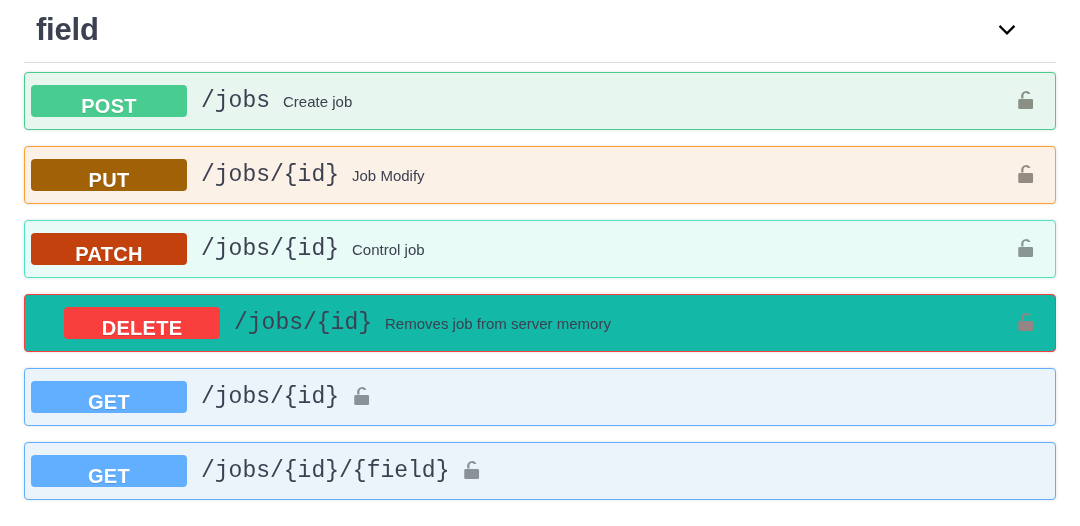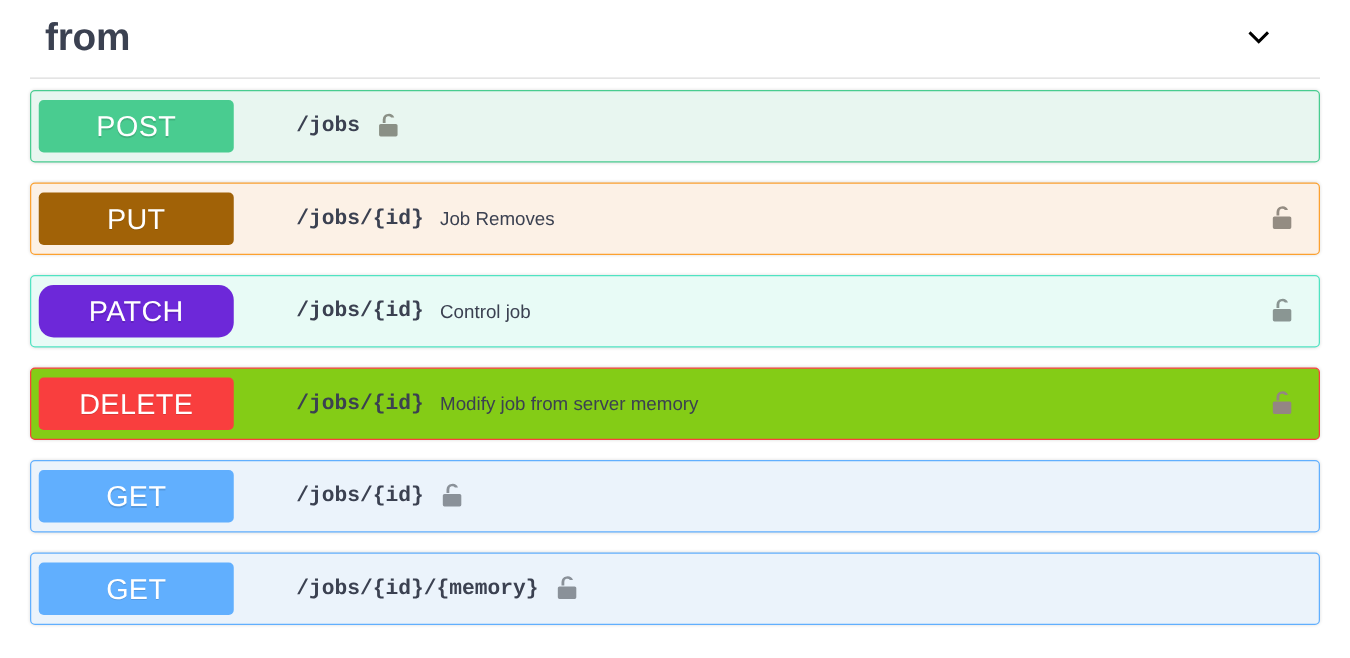--- a/index.html
+++ b/index.html
@@ -72,42 +72,41 @@
     border: 1px solid transparent;
     margin-bottom: 16px;
     cursor: pointer;
     box-shadow: 0 0 3px rgba(0,0,0,0.14);
   }
   .op-row:last-child { margin-bottom: 0; }
 
   .op-method {
     flex: 0 0 auto;
     width: 156px;
-    height: 42px;
+    height: 32px;
     line-height: 42px;
     margin-left: 6px;
     border-radius: 4px;
     text-align: center;
-    font-size: 23px;
-    font-weight: normal;
+    font-size: 20px;
+    font-weight: bold;
     color: #fff;
     font-family: "Liberation Sans", sans-serif;
     text-shadow: 0 1px 0 rgba(0,0,0,0.12);
     letter-spacing: 0.3px;
   }
 
   .op-path {
     flex: 0 0 auto;
     padding: 0 0 0 14px;
     font-family: "Liberation Mono", monospace;
-    font-size: 17px;
-    font-weight: bold;
+    font-size: 23px;
+    font-weight: normal;
     color: #3b4151;
     white-space: nowrap;
-    margin-left: 36px;
   }
 
   .op-summary {
     flex: 1 1 auto;
     padding: 0 0 0 13px;
     font-size: 15px;
     font-weight: normal;
     color: #3b4151;
     white-space: nowrap;
     overflow: hidden;
@@ -126,64 +125,65 @@
 
   
   .m-post   .op-method { background: #49cc90; }
   .m-post            { background: #e8f6f0; border-color: #49cc90; }
   .m-post   .lock-icon path { fill: #8a9086; }
 
   .m-put    .op-method { background: #a16207; }
   .m-put             { background: #fcf1e6; border-color: #fca130; }
   .m-put    .lock-icon path { fill: #948c82; }
 
-  .m-patch  .op-method { background: #6d28d9; border-radius: 12px; }
+  .m-patch  .op-method { background: #c2410c; }
   .m-patch           { background: #e8fbf6; border-color: #50e3c2; }
   .m-patch  .lock-icon path { fill: #8a9693; }
 
   .m-delete .op-method { background: #f93e3e; }
-  .m-delete          { background: #84cc16; border-color: #f93e3e; }
+  .m-delete          { background: #14b8a6; border-color: #f93e3e; padding-left: 33px; }
   .m-delete .lock-icon path { fill: #948584; }
 
   .m-get    .op-method { background: #61affe; }
   .m-get             { background: #ebf3fb; border-color: #61affe; }
   .m-get    .lock-icon path { fill: #8a9199; }
 </style>
 </head>
 <body>
 
 <div class="swagger-block">
 
   <div class="tag-header">
-    <h3 class="tag-title">from</h3>
+    <h3 class="tag-title">field</h3>
     <div class="tag-controls">
       <span class="chevron">
         <svg viewBox="0 0 20 20" width="22" height="22" aria-hidden="true">
           <path d="M4 7 L10 13 L16 7" fill="none" stroke="#000000" stroke-width="2.1" stroke-linecap="square"></path>
         </svg>
       </span>
     </div>
   </div>
 
   <div class="ops">
 
     <div class="op-row m-post">
       <div class="op-method">POST</div>
       <div class="op-path">/jobs</div>
+      <div class="op-summary">Create job</div>
       <div class="op-auth">
         <svg class="lock-icon" viewBox="0 0 20 24" aria-hidden="true">
           <path d="M5.2 9.4 V6.5 a4.8 4.8 0 0 1 9.2 -1.5 h-2.5 a2.45 2.45 0 0 0 -4.45 1.5 v2.9 z M3.6 10.1 h12.1 a1.35 1.35 0 0 1 1.35 1.35 v7.3 a1.35 1.35 0 0 1 -1.35 1.35 h-12.1 a1.35 1.35 0 0 1 -1.35 -1.35 v-7.3 a1.35 1.35 0 0 1 1.35 -1.35 z"></path>
         </svg>
       </div>
     </div>
 
     <div class="op-row m-put">
       <div class="op-method">PUT</div>
       <div class="op-path">/jobs/{id}</div>
-      <div class="op-summary">Job Removes</div>
+      <div class="op-summary">Job Modify</div>
       <div class="op-auth">
         <svg class="lock-icon" viewBox="0 0 20 24" aria-hidden="true">
           <path d="M5.2 9.4 V6.5 a4.8 4.8 0 0 1 9.2 -1.5 h-2.5 a2.45 2.45 0 0 0 -4.45 1.5 v2.9 z M3.6 10.1 h12.1 a1.35 1.35 0 0 1 1.35 1.35 v7.3 a1.35 1.35 0 0 1 -1.35 1.35 h-12.1 a1.35 1.35 0 0 1 -1.35 -1.35 v-7.3 a1.35 1.35 0 0 1 1.35 -1.35 z"></path>
         </svg>
       </div>
     </div>
 
     <div class="op-row m-patch">
       <div class="op-method">PATCH</div>
       <div class="op-path">/jobs/{id}</div>
@@ -191,41 +191,41 @@
       <div class="op-auth">
         <svg class="lock-icon" viewBox="0 0 20 24" aria-hidden="true">
           <path d="M5.2 9.4 V6.5 a4.8 4.8 0 0 1 9.2 -1.5 h-2.5 a2.45 2.45 0 0 0 -4.45 1.5 v2.9 z M3.6 10.1 h12.1 a1.35 1.35 0 0 1 1.35 1.35 v7.3 a1.35 1.35 0 0 1 -1.35 1.35 h-12.1 a1.35 1.35 0 0 1 -1.35 -1.35 v-7.3 a1.35 1.35 0 0 1 1.35 -1.35 z"></path>
         </svg>
       </div>
     </div>
 
     <div class="op-row m-delete">
       <div class="op-method">DELETE</div>
       <div class="op-path">/jobs/{id}</div>
-      <div class="op-summary">Modify job from server memory</div>
+      <div class="op-summary">Removes job from server memory</div>
       <div class="op-auth">
         <svg class="lock-icon" viewBox="0 0 20 24" aria-hidden="true">
           <path d="M5.2 9.4 V6.5 a4.8 4.8 0 0 1 9.2 -1.5 h-2.5 a2.45 2.45 0 0 0 -4.45 1.5 v2.9 z M3.6 10.1 h12.1 a1.35 1.35 0 0 1 1.35 1.35 v7.3 a1.35 1.35 0 0 1 -1.35 1.35 h-12.1 a1.35 1.35 0 0 1 -1.35 -1.35 v-7.3 a1.35 1.35 0 0 1 1.35 -1.35 z"></path>
         </svg>
       </div>
     </div>
 
     <div class="op-row m-get">
       <div class="op-method">GET</div>
       <div class="op-path">/jobs/{id}</div>
       <div class="op-auth">
         <svg class="lock-icon" viewBox="0 0 20 24" aria-hidden="true">
           <path d="M5.2 9.4 V6.5 a4.8 4.8 0 0 1 9.2 -1.5 h-2.5 a2.45 2.45 0 0 0 -4.45 1.5 v2.9 z M3.6 10.1 h12.1 a1.35 1.35 0 0 1 1.35 1.35 v7.3 a1.35 1.35 0 0 1 -1.35 1.35 h-12.1 a1.35 1.35 0 0 1 -1.35 -1.35 v-7.3 a1.35 1.35 0 0 1 1.35 -1.35 z"></path>
         </svg>
       </div>
     </div>
 
     <div class="op-row m-get">
       <div class="op-method">GET</div>
-      <div class="op-path">/jobs/{id}/{memory}</div>
+      <div class="op-path">/jobs/{id}/{field}</div>
       <div class="op-auth">
         <svg class="lock-icon" viewBox="0 0 20 24" aria-hidden="true">
           <path d="M5.2 9.4 V6.5 a4.8 4.8 0 0 1 9.2 -1.5 h-2.5 a2.45 2.45 0 0 0 -4.45 1.5 v2.9 z M3.6 10.1 h12.1 a1.35 1.35 0 0 1 1.35 1.35 v7.3 a1.35 1.35 0 0 1 -1.35 1.35 h-12.1 a1.35 1.35 0 0 1 -1.35 -1.35 v-7.3 a1.35 1.35 0 0 1 1.35 -1.35 z"></path>
         </svg>
       </div>
     </div>
 
   </div>
 </div>
 

